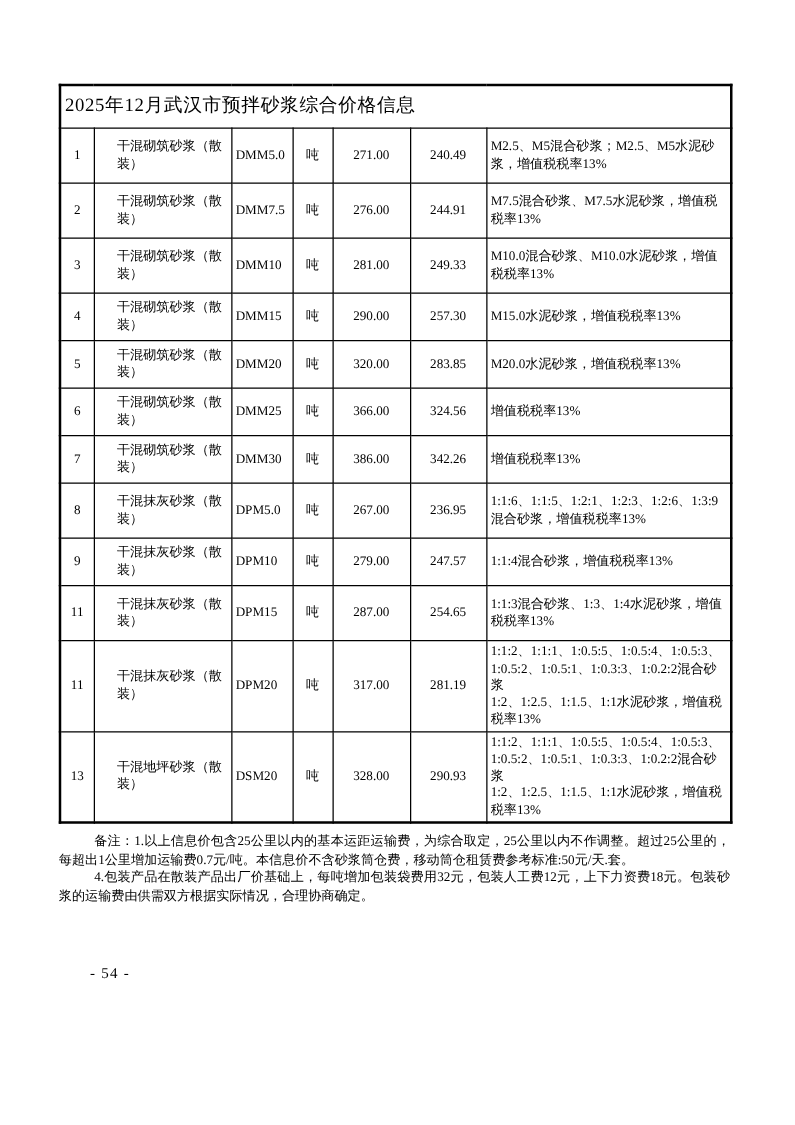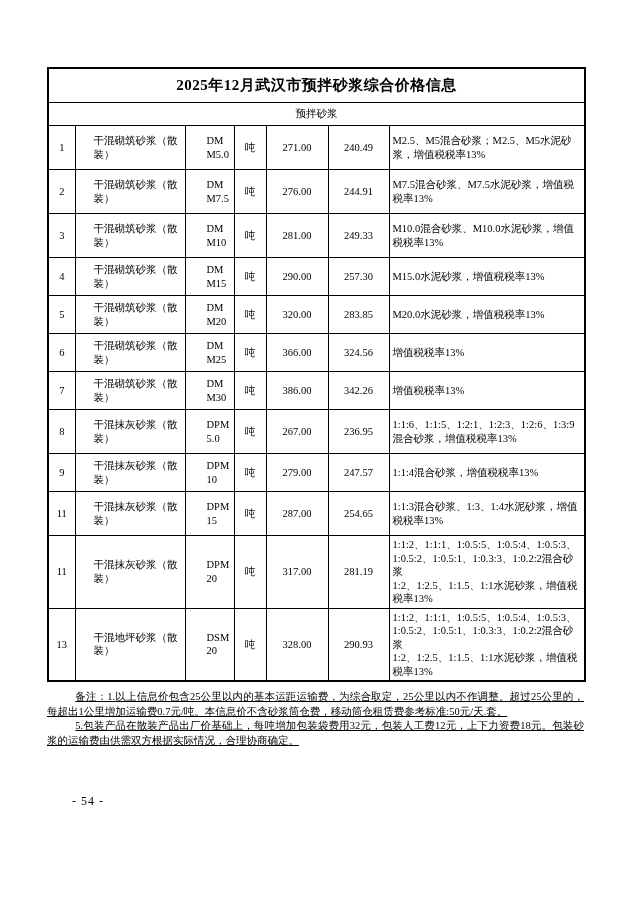--- a/index.html
+++ b/index.html
@@ -24,53 +24,53 @@
     vertical-align:middle;
     font-size:10.5px;
     line-height:13.5px;
     padding:2px 3px;
     overflow:hidden;
     word-break:break-all;
   }
   tr.title-row td{
     height:29px;
     font-size:15px;
-    font-weight:bold;
-    text-align:center;
+    font-weight:normal;
+    text-align:left;
     letter-spacing:0.5px;
     margin-top:36px;
   }
   tr.header-row th{
     height:29px;
     font-size:11px;
     font-weight:bold;
     text-align:center;
     white-space:pre-line;
     line-height:13px;
   }
   tr.section-row td{
     height:18px;
     text-align:center;
   }
   td.c-no,td.c-unit,td.c-price{text-align:center;}
   td.c-name{text-align:left;padding-left:18px;}
-  td.c-spec{text-align:left;padding-left:21px;font-family:"Liberation Serif","DejaVu Serif",serif;}
+  td.c-spec{text-align:left;padding-left:3px;font-family:"Liberation Serif","DejaVu Serif",serif;}
   td.c-remark{text-align:left;white-space:pre-line;}
   tr.rh1 td{height:33px;}
   tr.rh2 td{height:39px;}
   tr.rh4 td{height:60px;}
   tr.rhS td{height:27px;}
   .notes{
     width:537px;
     margin:8px 0 0 47px;
     font-size:10.5px;
     line-height:14.5px;
     text-align:justify;
   }
-  .notes p{margin:0;text-indent:2.7em;text-decoration:underline;}
+  .notes p{margin:0;text-indent:2.7em;}
   .page-number{
     margin:46px 0 0 72px;
     font-size:12px;
     letter-spacing:1px;
   }
 </style>
 </head>
 <body>
 
 <div class="page">
@@ -82,23 +82,20 @@
         <col style="width:49px">
         <col style="width:32px">
         <col style="width:62px">
         <col style="width:61px">
         <col style="width:196px">
     </colgroup>
     <tbody>
       <tr class="title-row">
         <td colspan="7">2025年12月武汉市预拌砂浆综合价格信息</td>
       </tr>
-      <tr class="section-row">
-        <td colspan="7">预拌砂浆</td>
-      </tr>
 
       <tr class="rh2">
         <td class="c-no">1</td>
         <td class="c-name">干混砌筑砂浆（散装）</td>
         <td class="c-spec">DMM5.0</td>
         <td class="c-unit">吨</td>
         <td class="c-price">271.00</td>
         <td class="c-price">240.49</td>
         <td class="c-remark">M2.5、M5混合砂浆；M2.5、M5水泥砂浆，增值税税率13%</td>
       </tr>
@@ -201,18 +198,18 @@
         <td class="c-price">328.00</td>
         <td class="c-price">290.93</td>
         <td class="c-remark">1:1:2、1:1:1、1:0.5:5、1:0.5:4、1:0.5:3、1:0.5:2、1:0.5:1、1:0.3:3、1:0.2:2混合砂浆
 1:2、1:2.5、1:1.5、1:1水泥砂浆，增值税税率13%</td>
       </tr>
     </tbody>
   </table>
 
   <div class="notes">
     <p>备注：1.以上信息价包含25公里以内的基本运距运输费，为综合取定，25公里以内不作调整。超过25公里的，每超出1公里增加运输费0.7元/吨。本信息价不含砂浆筒仓费，移动筒仓租赁费参考标准:50元/天.套。</p>
-    <p>5.包装产品在散装产品出厂价基础上，每吨增加包装袋费用32元，包装人工费12元，上下力资费18元。包装砂浆的运输费由供需双方根据实际情况，合理协商确定。</p>
+    <p>4.包装产品在散装产品出厂价基础上，每吨增加包装袋费用32元，包装人工费12元，上下力资费18元。包装砂浆的运输费由供需双方根据实际情况，合理协商确定。</p>
   </div>
 
   <div class="page-number">- 54 -</div>
 
 </div>
 
 </body></html>

